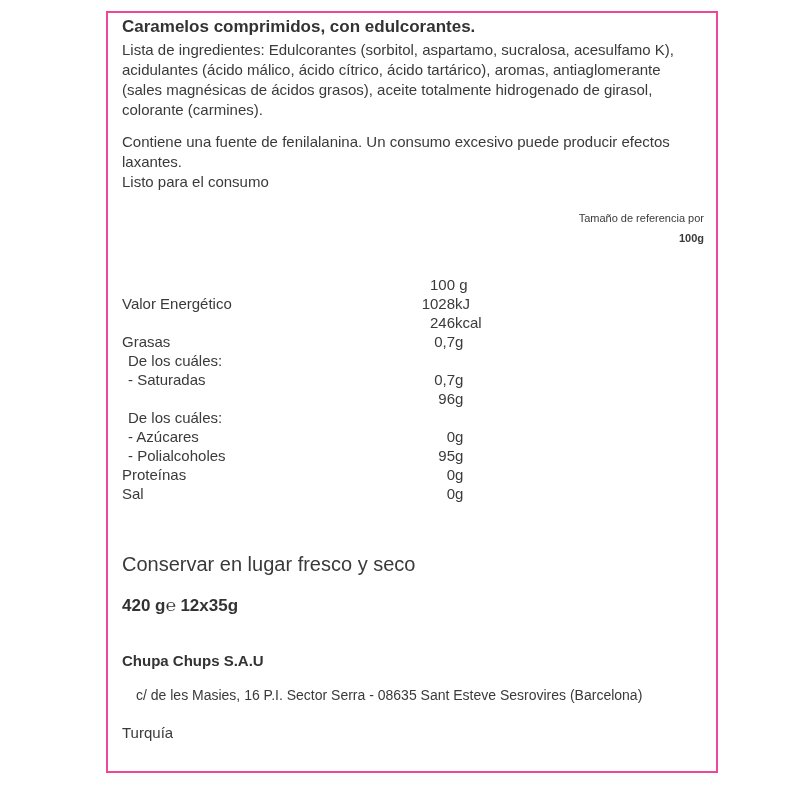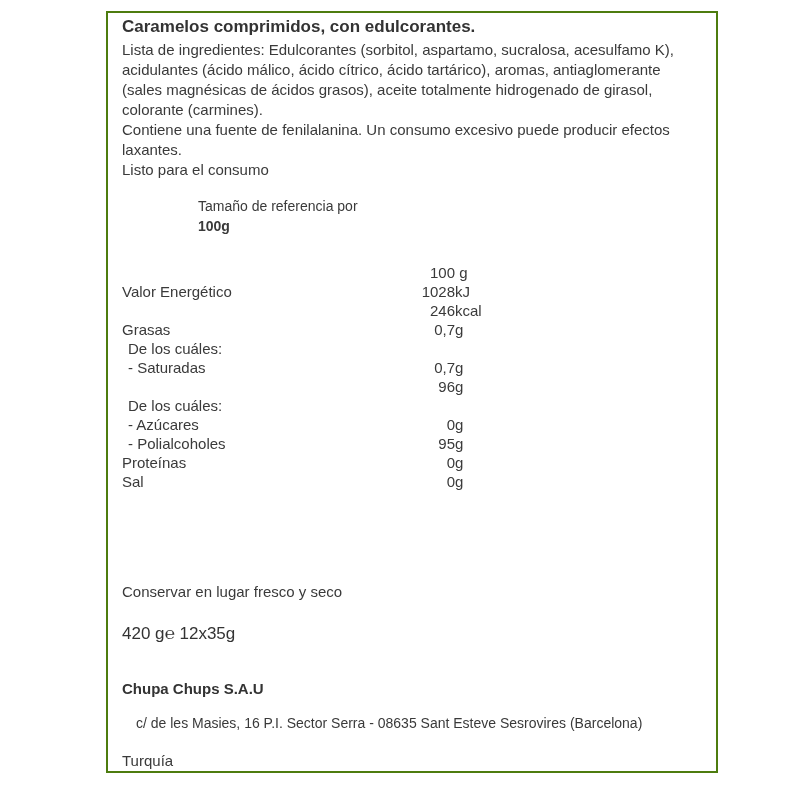--- a/index.html
+++ b/index.html
@@ -11,58 +11,58 @@
     font-family: "Liberation Sans", "DejaVu Sans", sans-serif;
     color: #3a3a3a;
   }
   .label-box {
     position: absolute;
     left: 106px;
     top: 11px;
     width: 612px;
     height: 762px;
     box-sizing: border-box;
-    border: 2px solid #4d7c0f;
+    border: 2px solid #ec4899;
     background: #ffffff;
     padding: 3px 12px 0 14px;
     overflow: hidden;
   }
   .title {
     margin: 0;
     font-size: 17px;
     line-height: 22px;
     font-weight: bold;
     color: #333333;
   }
   .para {
-    margin: 2px 0 0 0;
+    margin: 2px 0 12px 0;
     font-size: 15px;
     line-height: 20px;
   }
   .para.single { margin: 0; }
   .ref-header {
     margin-top: 16px;
     padding-left: 76px;
-    text-align: left;
-    font-size: 14px;
+    text-align: right;
+    font-size: 11px;
     line-height: 20px;
   }
   .ref-header .ref-amount { font-weight: bold; }
   .nutri-table { margin-top: 27px; font-size: 15px; }
   .nrow { position: relative; height: 19px; line-height: 19px; }
   .nrow .nlabel { display: inline-block; }
   .nrow.ind .nlabel { padding-left: 6px; }
   .nvalue { position: absolute; left: 260px; top: 0; white-space: pre; }
   .nvalue .num { display: inline-block; width: 73px; text-align: right; }
-  .storage { margin-top: 91px; font-size: 15px; line-height: 20px; }
+  .storage { margin-top: 51px; font-size: 20px; line-height: 20px; }
   .weight {
     margin-top: 21px;
     font-size: 17px;
     line-height: 22px;
-    font-weight: normal;
+    font-weight: bold;
     color: #333333;
   }
   .company-name {
     margin-top: 34px;
     font-size: 15px;
     line-height: 20px;
     font-weight: bold;
     color: #333333;
   }
   .company-address { margin: 14px; font-size: 14px; line-height: 20px; }

